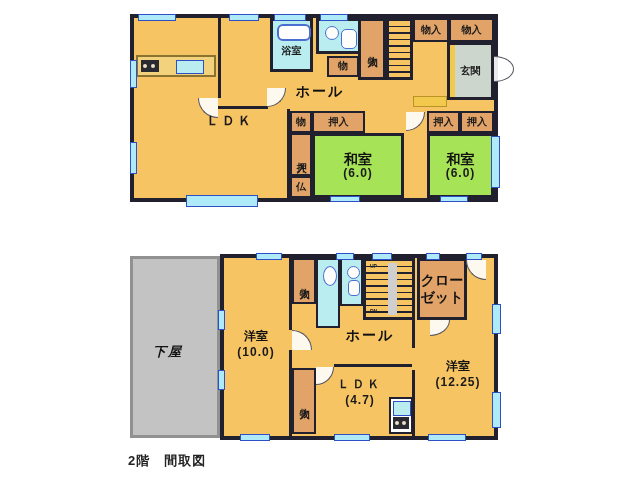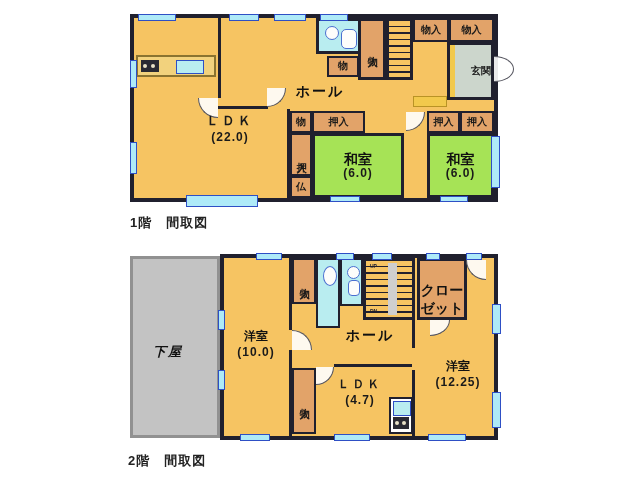--- a/index.html
+++ b/index.html
@@ -7,21 +7,21 @@
           font-family:"Liberation Sans","DejaVu Sans",sans-serif;color:#1a1a1a;}
   .plan{position:absolute;}
   .abs{position:absolute;box-sizing:border-box;}
   .room{position:absolute;box-sizing:border-box;display:flex;flex-direction:column;
         align-items:center;justify-content:center;text-align:center;line-height:1.05;}
   .wallbg{background:#20202e;}
   .floorfill{background:#f6c462;}
   .cyan{background:#b9edf0;}
   .tan{background:#e2a369;}
   .green{background:#a6e356;}
-  .genkan{background:#ccd6cc;align-items:flex-end;}
+  .genkan{background:#ccd6cc;}
   .gray{background:#c3c3c3;font-style:italic;}
   .b3{border:3px solid #20202e;}
   .b2{border:2px solid #20202e;}
   .rlabel{font-size:14px;font-weight:bold;color:#111;}
   .rsmall{font-size:10px;font-weight:bold;}
   .big{font-size:13px;font-weight:bold;letter-spacing:3px;}
   .size{font-size:12px;font-weight:bold;letter-spacing:1px;}
   .vert{writing-mode:vertical-rl;text-orientation:upright;letter-spacing:1px;}
   .wrap3{width:3.2em;word-break:break-all;line-height:1.25;}
   .wall{position:absolute;background:#20202e;}
@@ -50,20 +50,24 @@
     <div class="abs floorfill" style="left:4px;top:4px;width:360px;height:180px;"></div>
 
     <div class="counter" style="left:6px;top:41px;width:80px;height:22px;">
       <div class="stove" style="left:3px;top:3px;width:18px;height:12px;">
         <div class="dot" style="left:2px;top:4px;"></div>
           <div class="dot" style="left:10px;top:4px;"></div>
       </div>
       <div class="sink" style="left:38px;top:3px;width:26px;height:12px;"></div>
     </div>
 
+    <div class="room cyan b3" style="left:140px;top:4px;width:43px;height:54px;">
+      <div class="tub" style="left:4px;top:3px;width:30px;height:13px;"></div>
+      <span class="rsmall" style="margin-top:12px;">浴室</span>
+    </div>
     <div class="room cyan b3" style="left:186px;top:4px;width:45px;height:36px;">
       <div class="fixt oval" style="left:6px;top:5px;width:12px;height:12px;"></div>
       <div class="fixt" style="left:22px;top:8px;width:14px;height:18px;border-radius:5px;"></div>
     </div>
     <div class="room tan b2" style="left:197px;top:42px;width:32px;height:21px;">
       <span class="rsmall">物</span>
     </div>
 
     <div class="room tan b3" style="left:228px;top:4px;width:28px;height:62px;">
       <span class="rsmall vert">物入</span>
@@ -117,36 +121,34 @@
       <span class="rsmall">押入</span>
     </div>
     <div class="room green b3" style="left:297px;top:119px;width:67px;height:65px;">
       <span class="rlabel">和室</span>
       <span class="size">(6.0)</span>
     </div>
     <div class="arc" style="left:276px;top:98px;width:19px;height:19px;border-radius:0 0 100% 0;border-top:none;border-left:none;"></div>
 
     <div class="abs" style="left:50px;top:98px;width:100px;text-align:center;">
       <div class="big">ＬＤＫ</div>
-      <div class="size">(22.0)</div>
     </div>
 
     <div class="win" style="left:8px;top:0;width:38px;height:7px;"></div>
     <div class="win" style="left:99px;top:0;width:30px;height:7px;"></div>
     <div class="win" style="left:144px;top:0;width:32px;height:7px;"></div>
     <div class="win" style="left:190px;top:0;width:28px;height:7px;"></div>
     <div class="win" style="left:0;top:46px;width:7px;height:28px;"></div>
     <div class="win" style="left:0;top:128px;width:7px;height:32px;"></div>
     <div class="win" style="left:56px;top:181px;width:72px;height:12px;"></div>
     <div class="win" style="left:200px;top:182px;width:30px;height:6px;"></div>
     <div class="win" style="left:310px;top:182px;width:28px;height:6px;"></div>
     <div class="win" style="left:361px;top:122px;width:9px;height:52px;"></div>
   </div>
 
-  <div class="caption" style="left:130px;top:214px;">1階　間取図</div>
 
   <div class="plan" style="left:128px;top:252px;width:374px;height:192px;">
 
     <div class="room gray" style="left:2px;top:4px;width:90px;height:182px;border:3px solid #919191;">
       <span class="rlabel" style="font-size:13px;letter-spacing:2px;position:absolute;left:20px;top:86px;">下屋</span>
     </div>
 
     <div class="abs wallbg" style="left:92px;top:2px;width:278px;height:186px;"></div>
     <div class="abs floorfill" style="left:96px;top:6px;width:270px;height:178px;"></div>
 
@@ -171,21 +173,21 @@
       <div class="fixt oval" style="left:5px;top:6px;width:11px;height:11px;"></div>
       <div class="fixt" style="left:6px;top:20px;width:10px;height:14px;border-radius:4px;"></div>
     </div>
 
     <div class="room stairs b3" style="left:235px;top:6px;width:52px;height:62px;">
       <div class="stairstrip" style="left:22px;top:2px;width:9px;height:52px;"></div>
       <span class="tiny" style="left:4px;top:3px;">UP</span>
       <span class="tiny" style="left:4px;bottom:3px;">DN</span>
     </div>
 
-    <div class="room tan b3" style="left:289px;top:6px;width:50px;height:62px;justify-content:flex-end;">
+    <div class="room tan b3" style="left:289px;top:6px;width:50px;height:62px;">
       <span class="rlabel wrap3">クローゼット</span>
     </div>
     <div class="arc" style="left:302px;top:68px;width:20px;height:16px;border-radius:0 0 100% 0;border-top:none;border-left:none;"></div>
 
     <div class="abs" style="left:212px;top:74px;width:60px;text-align:center;">
       <span class="rlabel" style="letter-spacing:2px;">ホール</span>
     </div>
     <div class="arc" style="left:164px;top:78px;width:20px;height:20px;border-radius:0 100% 0 0;border-bottom:none;border-left:none;"></div>
     <div class="arc" style="left:188px;top:115px;width:18px;height:18px;border-radius:0 0 100% 0;border-top:none;border-left:none;"></div>
 

